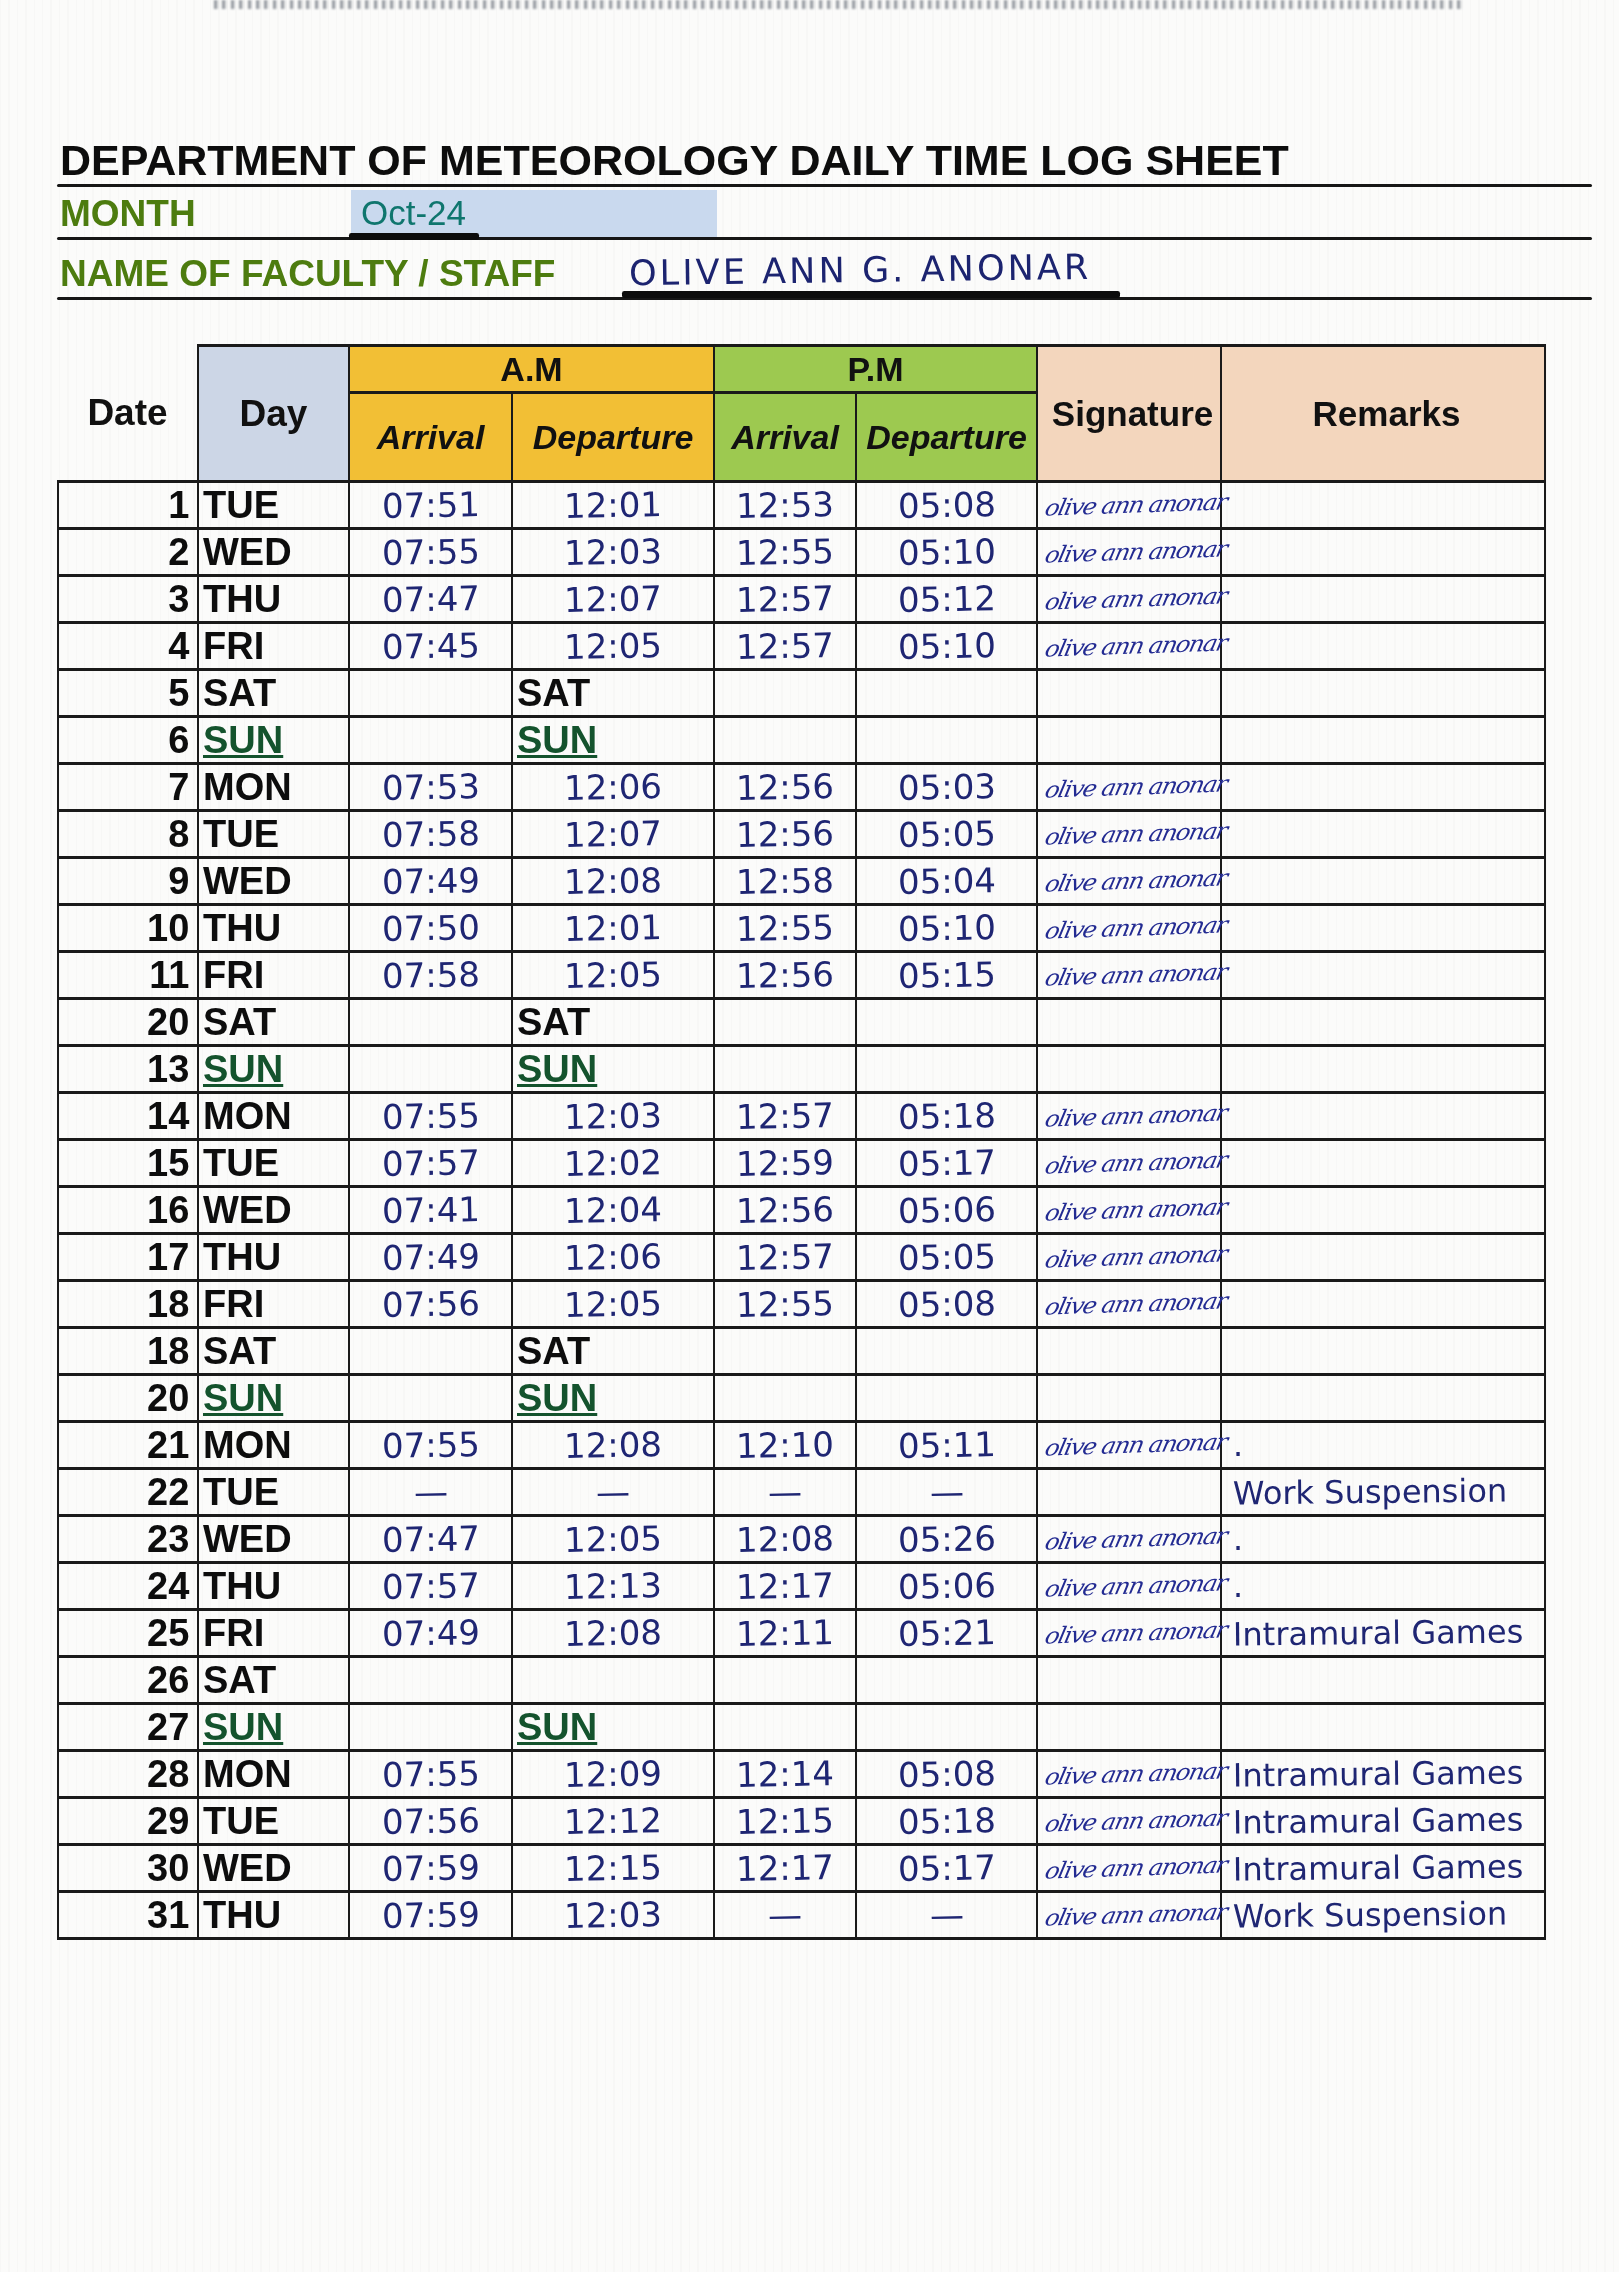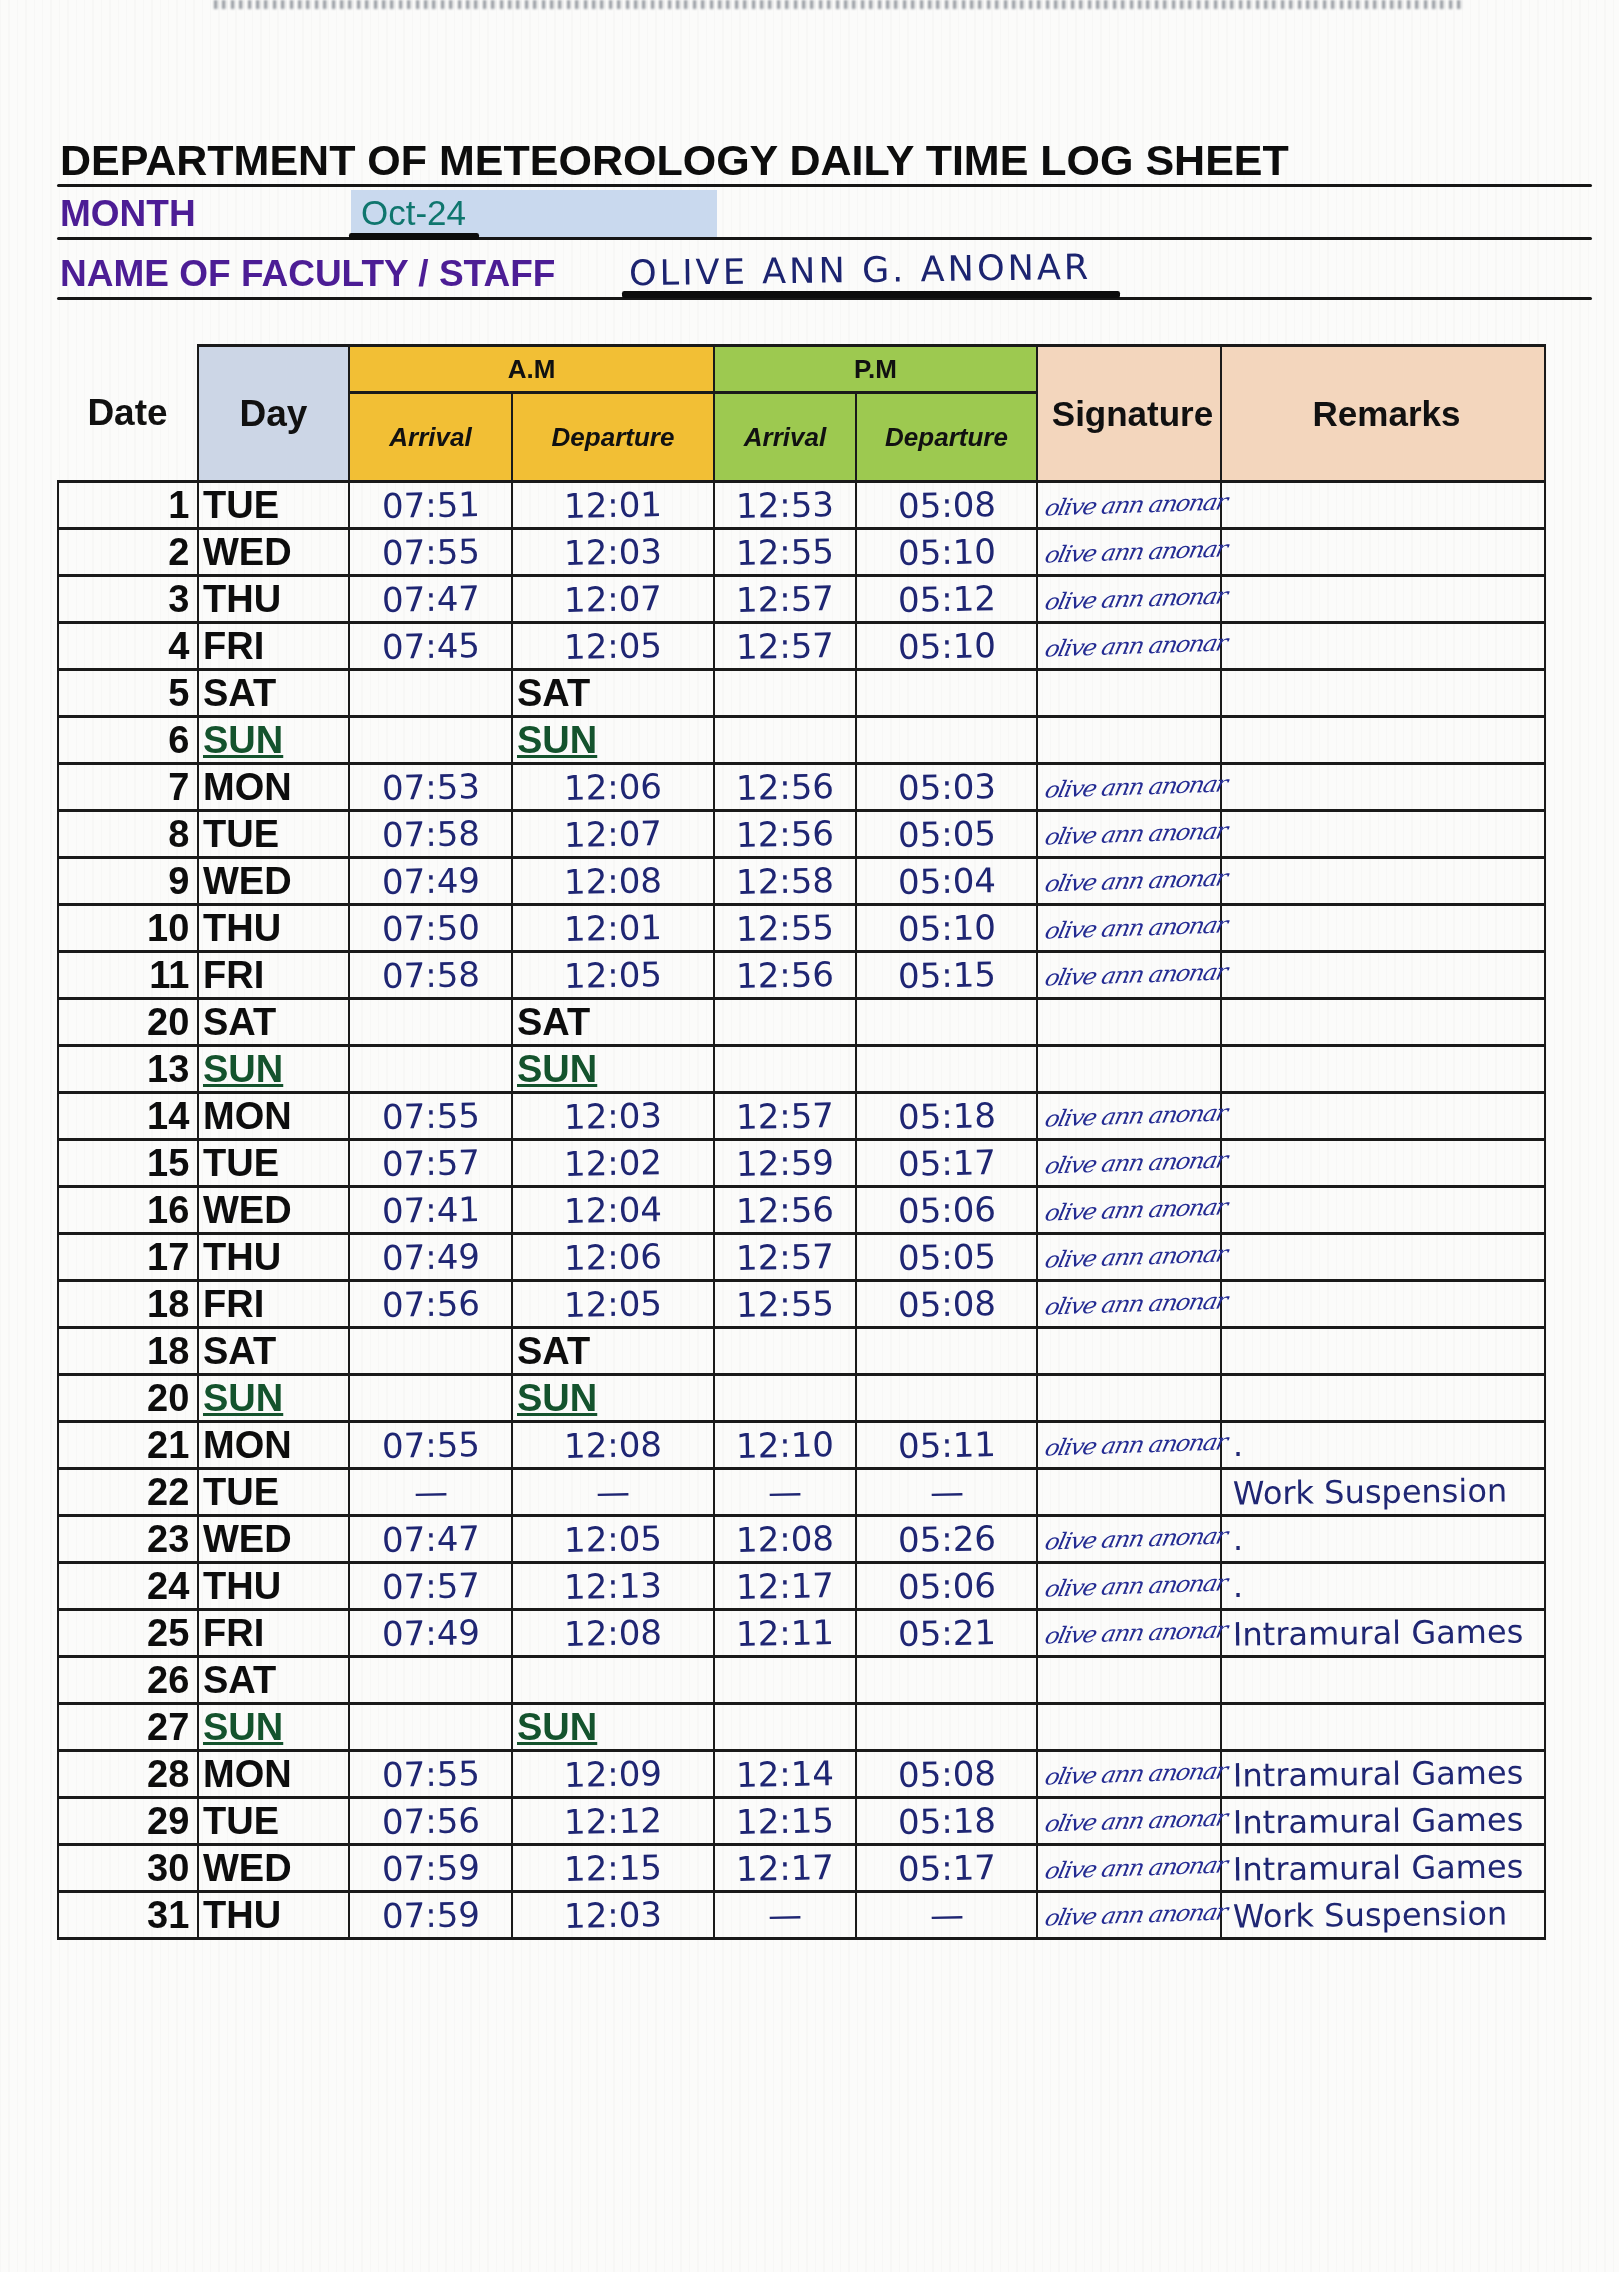--- a/index.html
+++ b/index.html
@@ -22,21 +22,21 @@
     white-space:nowrap;
   }
   .rule{position:absolute;left:57px;width:1535px;height:3.1px;background:#161616;border-radius:1.5px;}
   .rule.r1{top:184px;}
   .rule.r2{top:237px;}
   .rule.r3{top:297px;}
   .thick-seg{position:absolute;height:6.9px;background:#0c0c0c;border-radius:2.3px;}
   .seg-month{left:349px;top:233px;width:130px;}
   .seg-name{left:622px;top:291px;width:498px;}
   .month-highlight{position:absolute;left:351px;top:190px;width:366px;height:47px;background:#c9d9ee;}
-  .label{position:absolute;font-weight:bold;font-size:37px;color:#4c1d95;white-space:nowrap;}
+  .label{position:absolute;font-weight:bold;font-size:37px;color:#4d7c0f;white-space:nowrap;}
   .lbl-month{left:60px;top:193px;}
   .lbl-name{left:60px;top:253px;}
   .month-value{position:absolute;left:361px;top:193px;font-weight:normal;font-size:35px;color:#0f766e;}
   .name-value{
     position:absolute;left:629px;top:250px;
     font-size:35px;letter-spacing:3.1px;color:#1c2470;
     font-family:"DejaVu Sans", sans-serif;
     transform:rotate(-0.8deg);white-space:nowrap;
   }
 
@@ -45,21 +45,21 @@
     border-collapse:collapse;table-layout:fixed;
     width:1486px;
   }
   col.c1{width:140px;} col.c2{width:151px;} col.c3{width:163px;} col.c4{width:202px;}
   col.c5{width:142px;} col.c6{width:181px;} col.c7{width:184px;} col.c8{width:324px;}
   .log th,.log td{
     border-left:2.3px solid #1a1a1a;border-right:2.3px solid #1a1a1a;
     border-top:3.1px solid #1a1a1a;border-bottom:3.1px solid #1a1a1a;
     padding:0;overflow:visible;white-space:nowrap;
   }
-  .log th{font-size:26px;text-align:center;vertical-align:middle;}
+  .log th{font-size:34px;text-align:center;vertical-align:middle;}
   .h-group{height:47px;font-size:35px;}
   .h-sub{height:89px;font-style:italic;}
   th.h-date{border:none;background:transparent;font-size:37px;}
   th.h-day{background:#ccd6e6;font-size:37px;}
   th.h-am{background:#f2bf35;}
   th.h-pm{background:#9dc950;}
   th.h-peach{background:#f3d6bd;font-size:35px;padding-left:7px;}
   .log td{height:44px;vertical-align:middle;}
   td.c-date{text-align:right;padding-right:7.7px;}
   td.c-day{text-align:left;padding-left:4px;}

